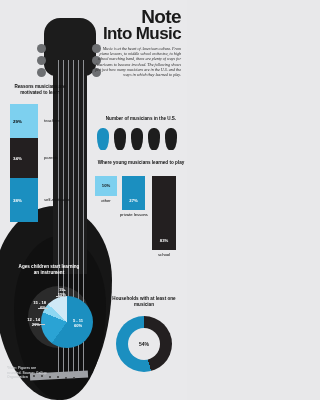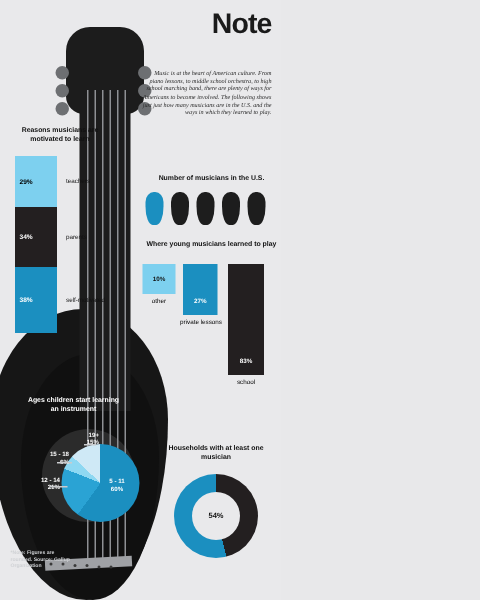--- a/index.html
+++ b/index.html
@@ -129,20 +129,21 @@
     <div class="dot" style="left:33px;top:375px"></div>
     <div class="dot" style="left:41px;top:375px"></div>
     <div class="dot" style="left:49px;top:376px"></div>
     <div class="dot" style="left:57px;top:376px"></div>
     <div class="dot" style="left:65px;top:377px"></div>
     <div class="dot" style="left:73px;top:377px"></div>
   </div>
 
   <div class="title">
     <span>Note</span>
+    <span class="l2">Into Music</span>
   </div>
   <div class="intro">Music is at the heart of American culture. From piano lessons, to middle school orchestra, to high school marching band, there are plenty of ways for Americans to become involved. The following shows just just how many musicians are in the U.S. and the ways in which they learned to play.</div>
 
   <div class="sec-h" style="left:6px;top:84px;width:68px;text-align:center;">Reasons musicians are motivated to learn</div>
 
   <div class="lbar" style="top:104px;height:34px;background:#7dd0ef;">
     <span class="pct">29%</span>
   </div>
   <div class="lbl" style="left:44px;top:118px;">teachers</div>
 

